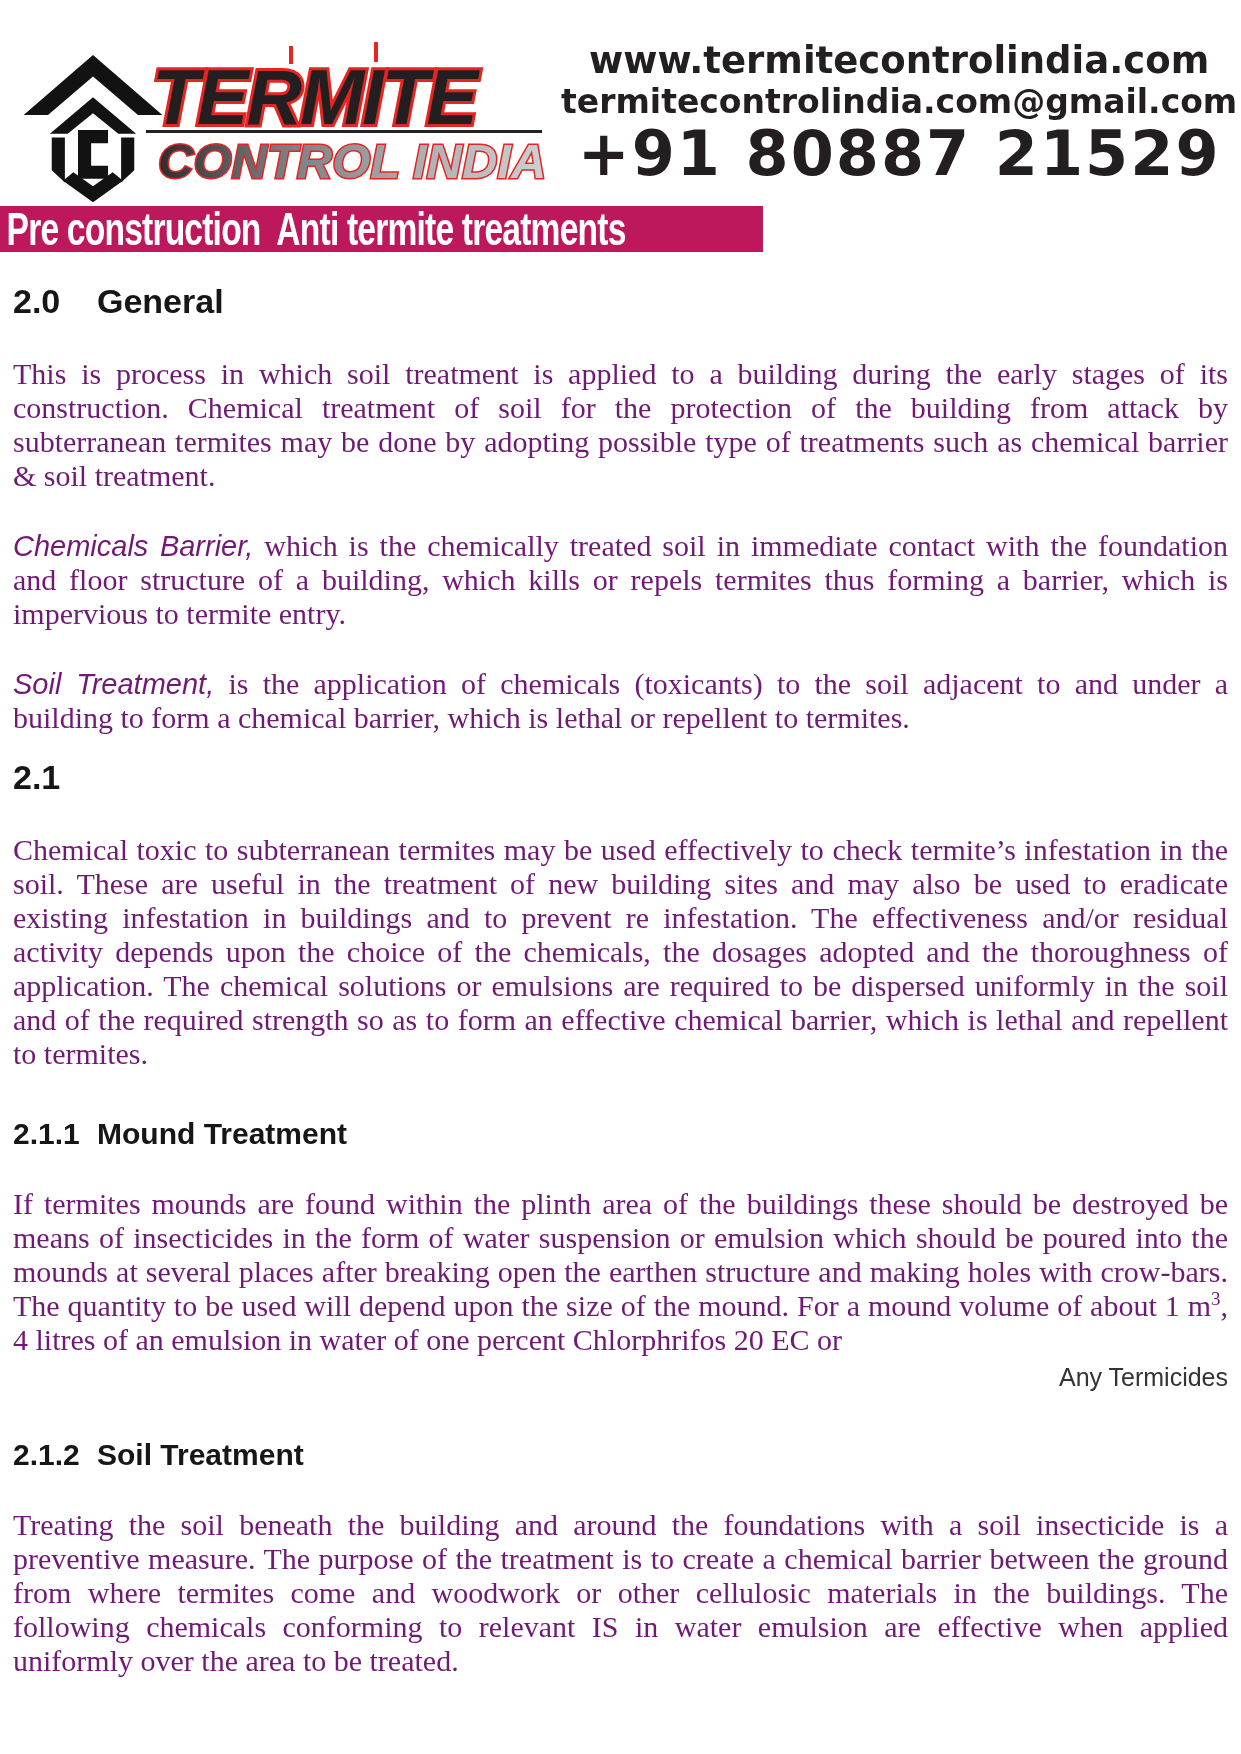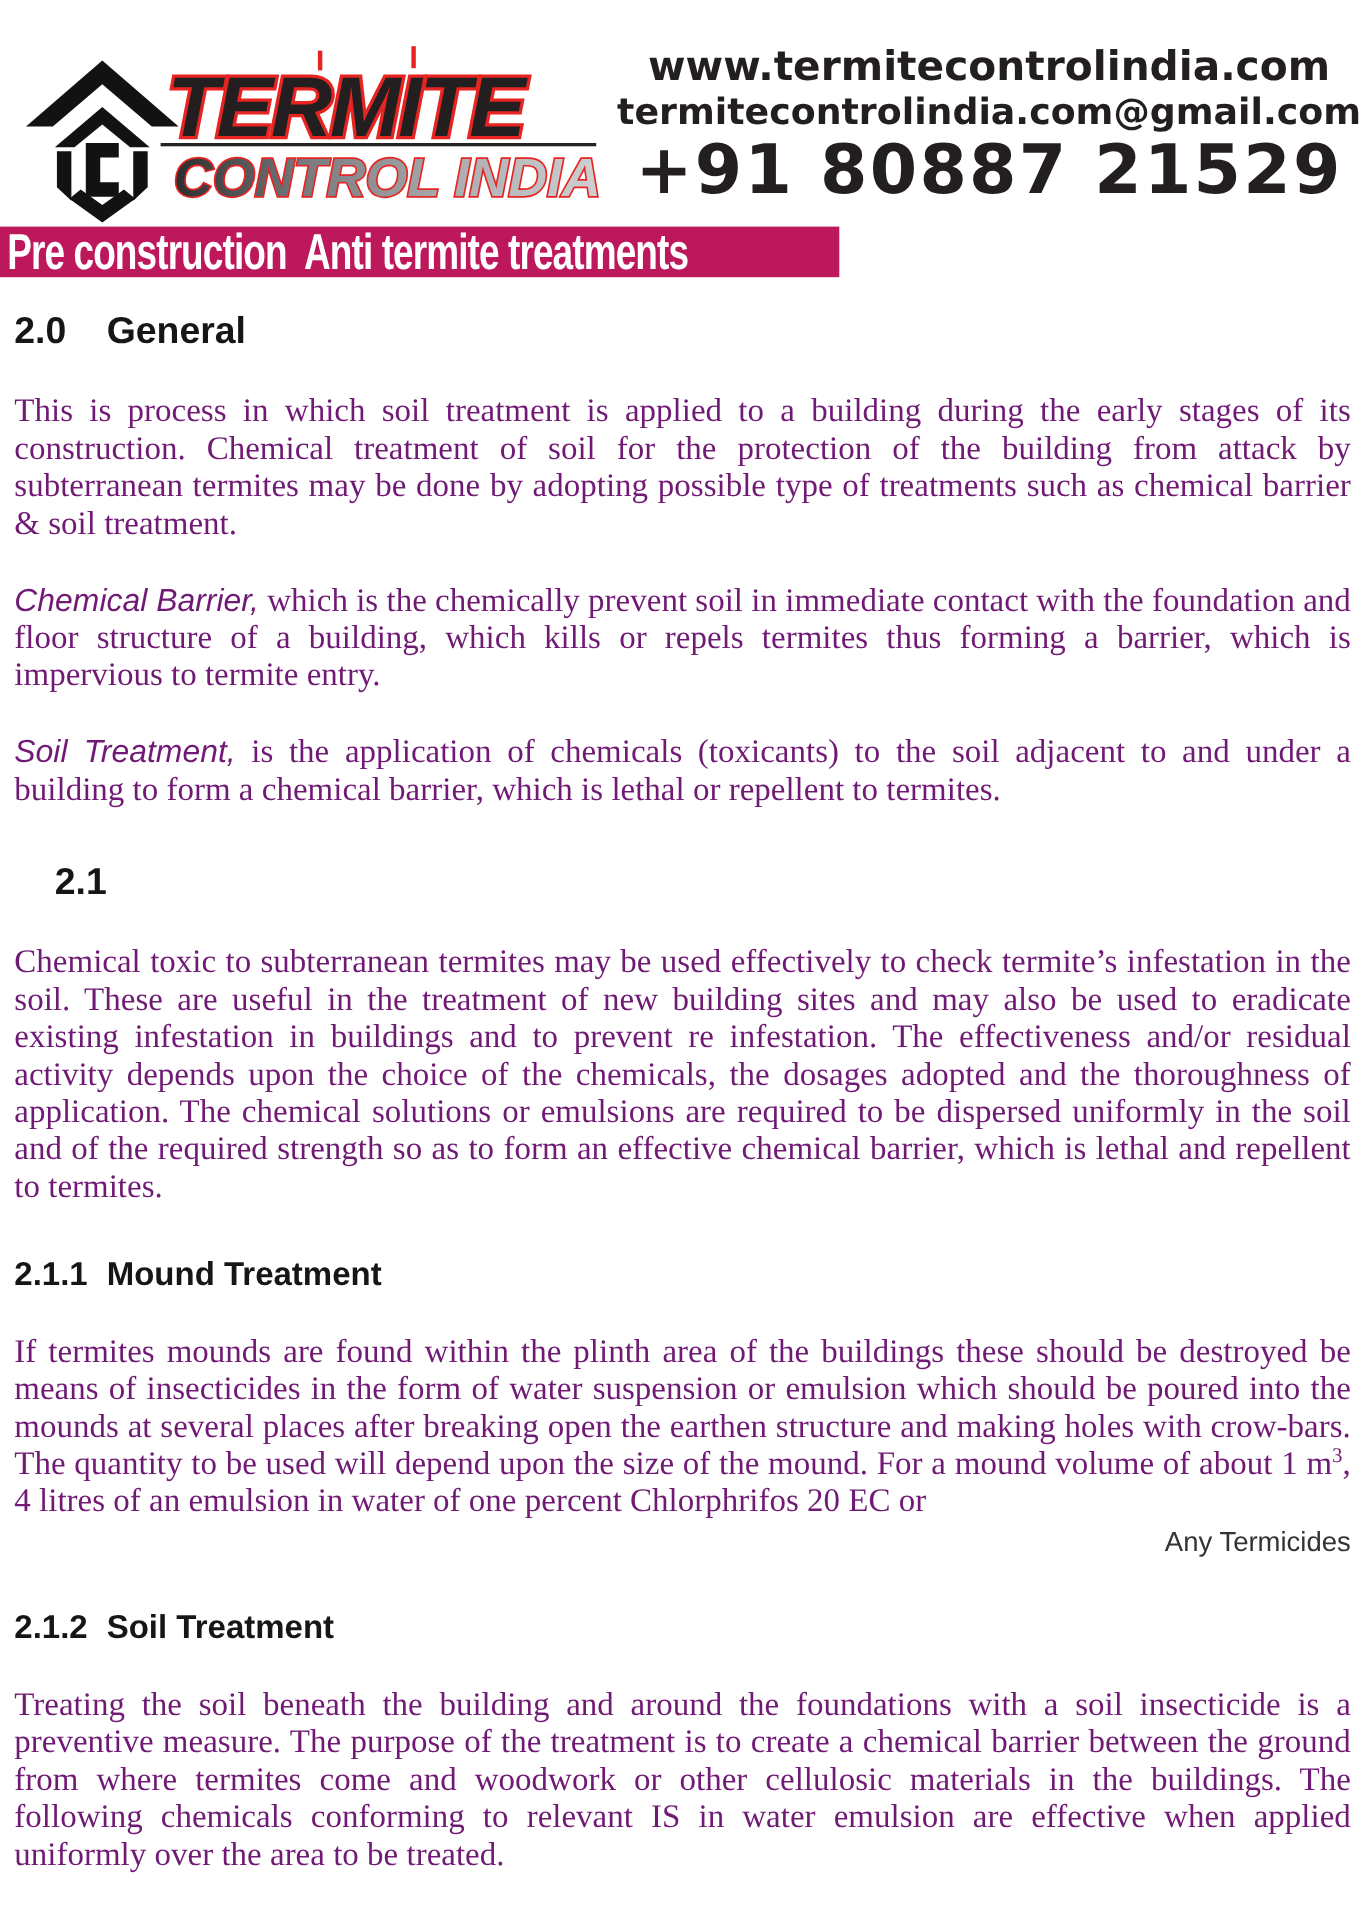--- a/index.html
+++ b/index.html
@@ -144,30 +144,30 @@
 
   <main class="body">
 
     <div class="sec-h1">
       <span class="sec-num">2.0</span>
       <span>General</span>
     </div>
     <p>This is process in which soil treatment is applied to a building during the early stages of its construction. Chemical treatment of soil for the protection of the building from attack by subterranean termites may be done by adopting possible type of treatments such as chemical barrier &amp; soil treatment.</p>
 
     <p>
-      <span class="lead">Chemical Barrier,</span>
-      <span>which is the chemically prevent soil in immediate contact with the foundation and floor structure of a building, which kills or repels termites thus forming a barrier, which is impervious to termite entry.</span>
+      <span class="lead">Chemicals Barrier,</span>
+      <span>which is the chemically treated soil in immediate contact with the foundation and floor structure of a building, which kills or repels termites thus forming a barrier, which is impervious to termite entry.</span>
     </p>
 
     <p>
       <span class="lead">Soil Treatment,</span>
       <span>is the application of chemicals (toxicants) to the soil adjacent to and under a building to form a chemical barrier, which is lethal or repellent to termites.</span>
     </p>
 
-    <div class="sec-h1" style="margin-top:48px;text-align:right;">
+    <div class="sec-h1" style="margin-top:23px;">
       <span class="sec-num">2.1</span>
     </div>
     <p>Chemical toxic to subterranean termites may be used effectively to check termite’s infestation in the soil. These are useful in the treatment of new building sites and may also be used to eradicate existing infestation in buildings and to prevent re infestation. The effectiveness and/or residual activity depends upon the choice of the chemicals, the dosages adopted and the thoroughness of application. The chemical solutions or emulsions are required to be dispersed uniformly in the soil and of the required strength so as to form an effective chemical barrier, which is lethal and repellent to termites.</p>
 
     <div class="sec-h2">
       <span class="sec-num">2.1.1</span>
       <span>Mound Treatment</span>
     </div>
     <p>
       <span>If termites mounds are found within the plinth area of the buildings these should be destroyed be means of insecticides in the form of water suspension or emulsion which should be poured into the mounds at several places after breaking open the earthen structure and making holes with crow-bars. The quantity to be used will depend upon the size of the mound. For a mound volume of about 1 m</span><sup class="cubic">3</sup><span>, 4 litres of an emulsion in water of one percent Chlorphrifos 20 EC or</span>

